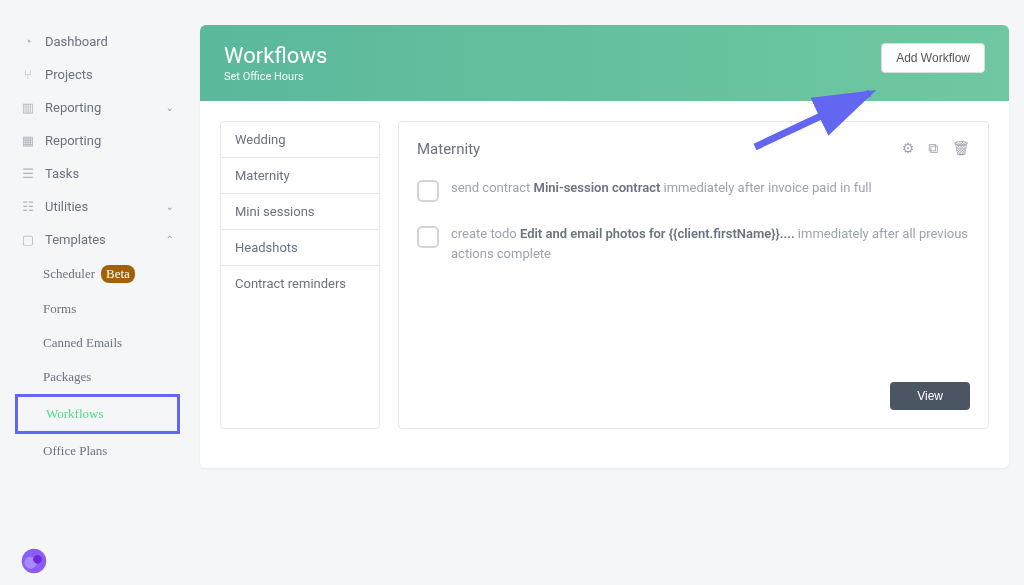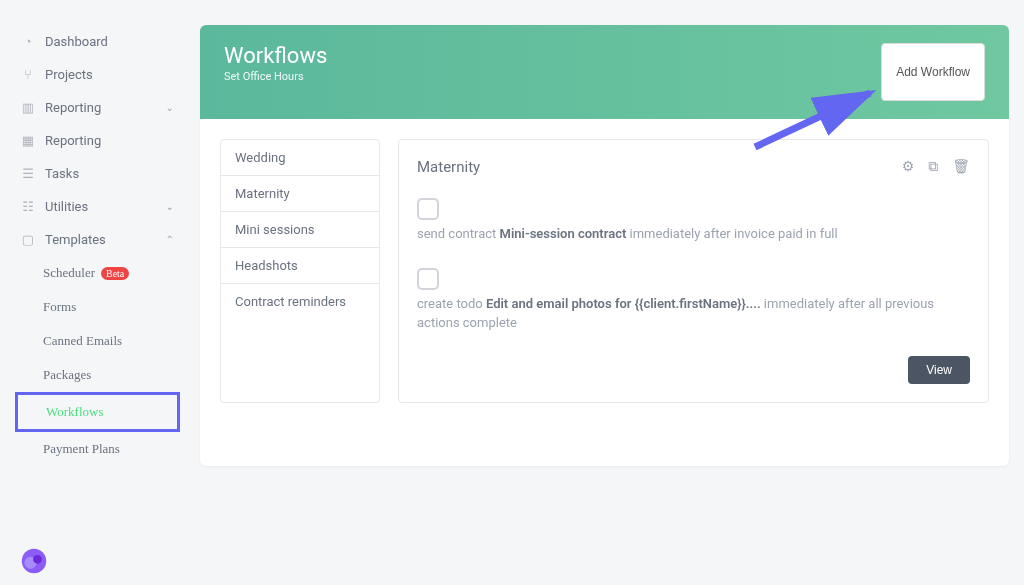--- a/index.html
+++ b/index.html
@@ -4,41 +4,41 @@
 <style>
 * { box-sizing: border-box; margin: 0; padding: 0; }
 body { font-family: -apple-system, BlinkMacSystemFont, 'Segoe UI', Roboto, sans-serif; background: #f5f6f7; width: 1024px; height: 585px; overflow: hidden; position: relative; }
 .container { display: flex; padding: 25px 15px; gap: 20px; }
 .sidebar { width: 165px; flex-shrink: 0; }
 .nav-item { display: flex; align-items: center; padding: 9px 6px; color: #6b7280; font-size: 13px; cursor: pointer; gap: 10px; }
 .nav-item .icon { width: 14px; height: 14px; display: inline-flex; align-items: center; justify-content: center; opacity: 0.5; }
 .nav-chevron { margin-left: auto; font-size: 10px; color: #9ca3af; }
 .sub-item { padding: 9px 6px 9px 28px; color: #6b7280; font-size: 13px; cursor: pointer; display: flex; align-items: center; gap: 6px; font-family: Liberation Serif, serif; }
 .sub-item.active { border: 3px solid #6366f1; color: #4ade80; font-weight: 500; }
-.badge { background: #ef4444; color: #fff; font-size: 10px; padding: 1px 5px; border-radius: 8px; }
+.badge { background: #a16207; color: #fff; font-size: 13px; padding: 1px 5px; border-radius: 8px; }
 .main { flex: 1; background: #fff; border-radius: 6px; overflow: hidden; box-shadow: 0 1px 3px rgba(0,0,0,0.05); }
 .header { background: linear-gradient(to right, #5cb89c, #6fc8a0); padding: 18px 24px; display: flex; justify-content: space-between; align-items: flex-start; }
 .header-text { color: #fff; }
 .header-title { font-size: 22px; font-weight: 400; margin-bottom: 2px; }
 .header-sub { font-size: 11px; opacity: 0.9; }
-.add-btn { background: #fff; border: 1px solid #ddd; border-radius: 4px; padding: 21px 14px; font-size: 12px; color: #555; cursor: pointer; }
+.add-btn { background: #fff; border: 1px solid #ddd; border-radius: 4px; padding: 7px 14px; font-size: 12px; color: #555; cursor: pointer; }
 .content { display: flex; padding: 20px; gap: 18px; }
-.workflow-list { width: 160px; border: 1px solid #e5e7eb; border-radius: 4px; height: 264px; }
+.workflow-list { width: 160px; border: 1px solid #e5e7eb; border-radius: 4px; height: 308px; }
 .workflow-item { padding: 10px 14px; font-size: 13px; color: #6b7280; border-bottom: 1px solid #e5e7eb; cursor: pointer; }
 .workflow-item:last-child { border-bottom: none; }
 .detail { flex: 1; border: 1px solid #e5e7eb; border-radius: 4px; padding: 18px; position: relative; min-height: 200px; }
 .detail-head { display: flex; justify-content: space-between; margin-bottom: 20px; }
 .detail-title { font-size: 15px; color: #6b7280; }
 .detail-icons { display: flex; gap: 14px; color: #9ca3af; }
 .detail-icons span { cursor: pointer; font-size: 14px; }
-.step { display: flex; gap: 4px; margin-bottom: 22px; flex-direction: column; }
+.step { display: flex; gap: 12px; margin-bottom: 22px; }
 .checkbox { width: 22px; height: 22px; border: 2px solid #d1d5db; border-radius: 5px; flex-shrink: 0; margin-top: 2px; }
 .step-text { font-size: 13px; color: #9ca3af; line-height: 1.5; }
 .step-text .bold { color: #6b7280; font-weight: 600; }
-.view-btn { position: absolute; right: 18px; bottom: 18px; background: #4b5563; color: #fff; border: none; border-radius: 4px; padding: 7px 18px; font-size: 12px; cursor: pointer; }
+.view-btn { position: absolute; right: 18px; bottom: 18px; background: #4b5563; color: #fff; border: none; border-radius: 4px; padding: 7px 27px; font-size: 12px; cursor: pointer; }
 .arrow { position: absolute; top: 85px; left: 745px; pointer-events: none; z-index: 10; }
 .logo { position: absolute; bottom: 10px; left: 20px; width: 28px; height: 28px; }
 </style>
 </head>
 <body>
 
 <div class="container">
   <div class="sidebar">
     <div class="nav-item">
       <span class="icon">◔</span>
@@ -82,21 +82,21 @@
         <div class="sub-item">
           <span>Canned Emails</span>
         </div>
         <div class="sub-item">
           <span>Packages</span>
         </div>
         <div class="sub-item active">
           <span>Workflows</span>
         </div>
         <div class="sub-item">
-          <span>Payment Plans</span>
+          <span>Office Plans</span>
         </div>
       </div>
   </div>
 
   <div class="main">
     <div class="header">
       <div class="header-text">
         <div class="header-title">Workflows</div>
         <div class="header-sub">Set Office Hours</div>
       </div>

